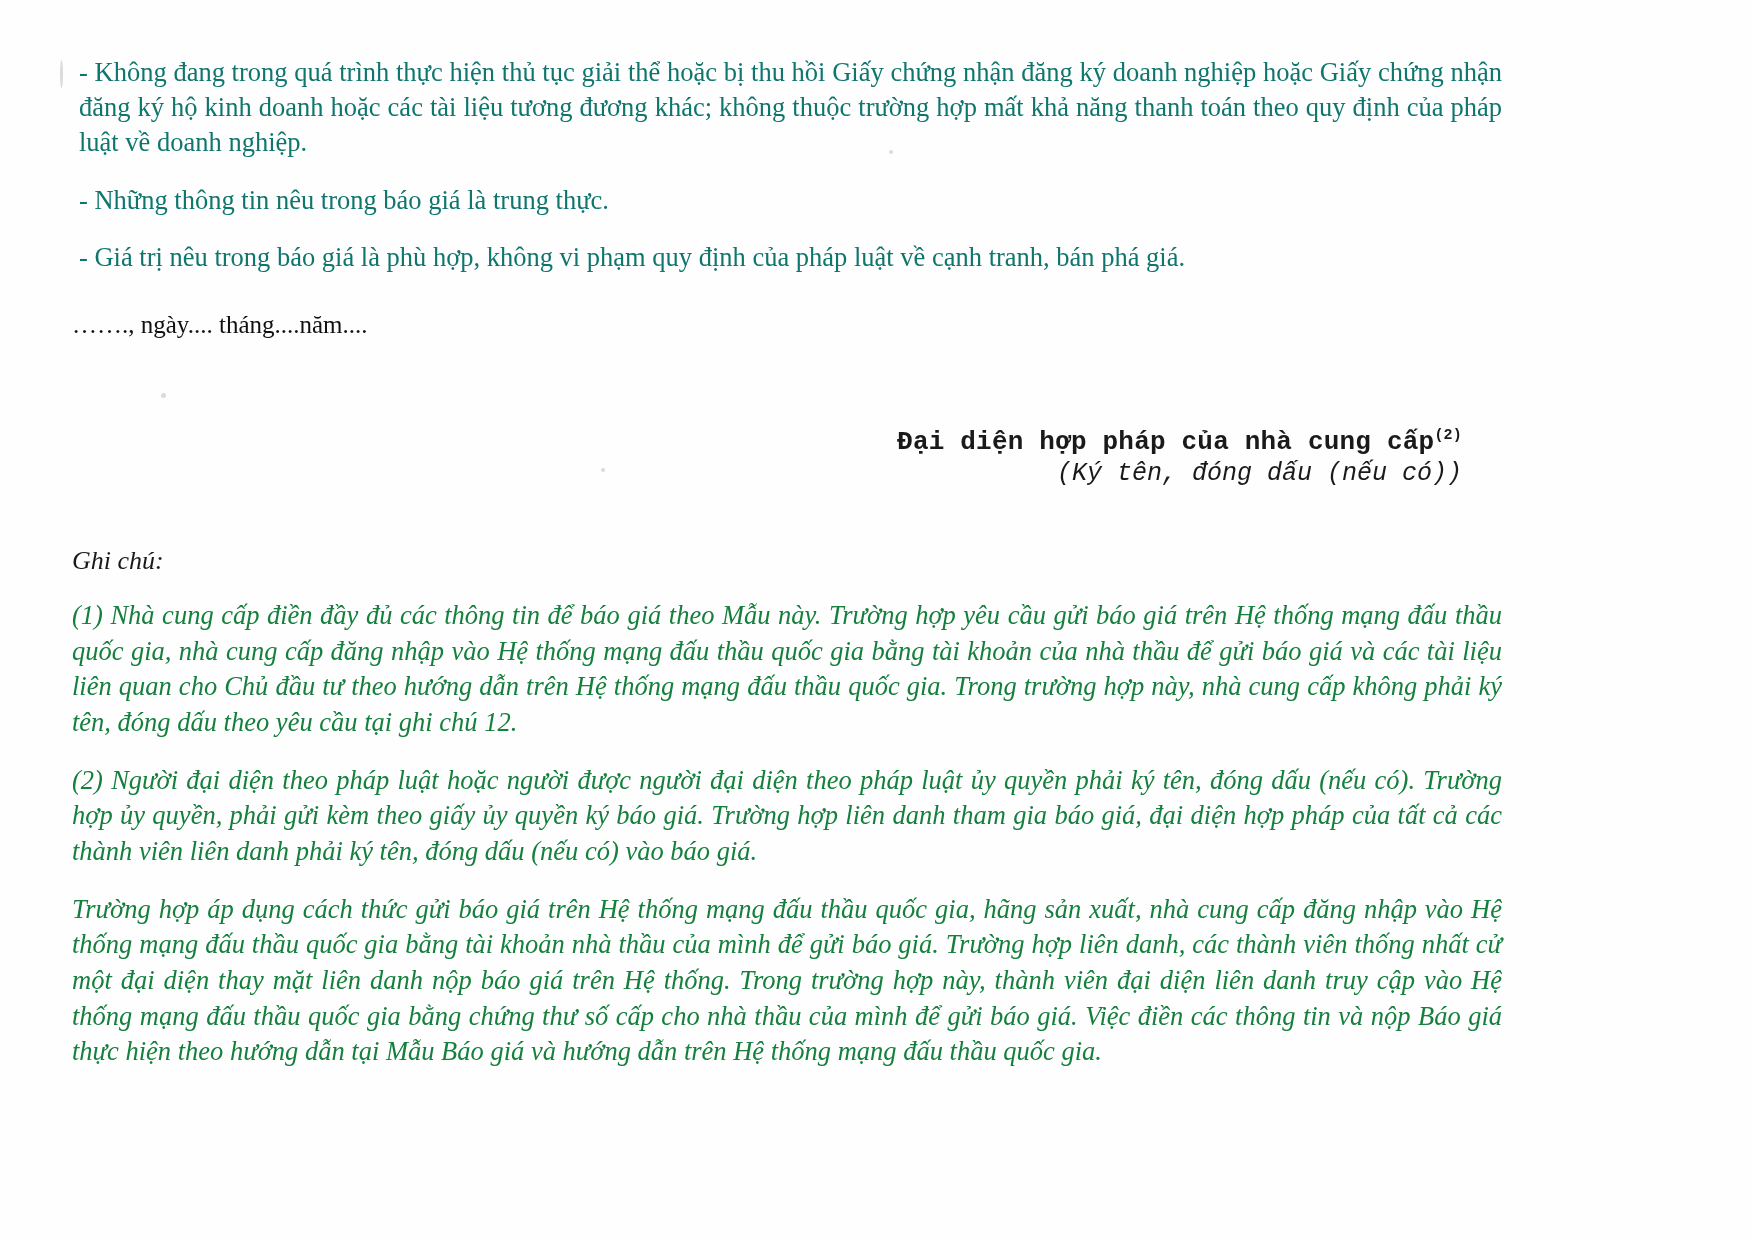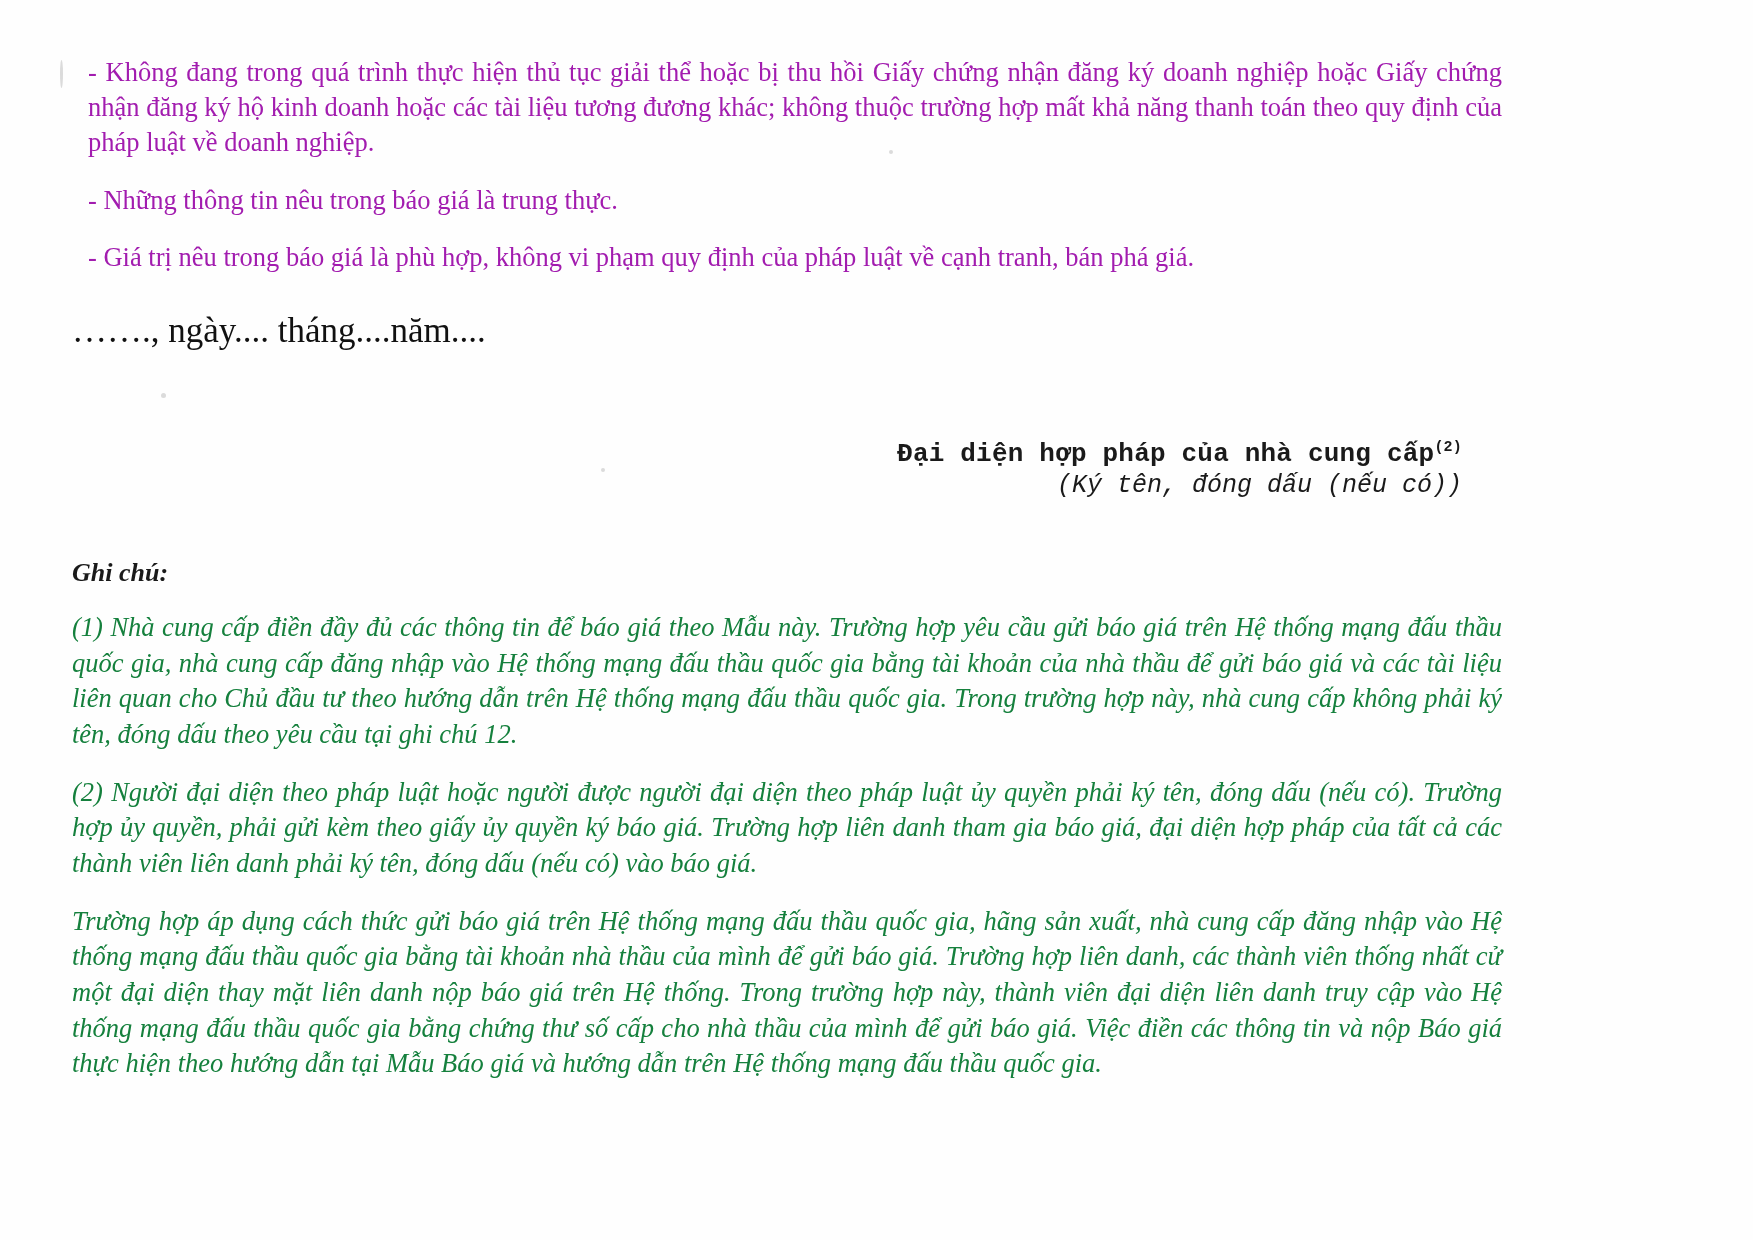--- a/index.html
+++ b/index.html
@@ -25,28 +25,28 @@
   .content {
     position: absolute;
     left: 72px;
     top: 55px;
     width: 1430px;
   }
   .para {
     font-size: 26.5px;
     line-height: 1.33;
     text-align: justify;
-    margin: 0 0 22px 16px;
-    color: #a21caf;
+    margin: 0 0 22px 7px;
+    color: #0f766e;
   }
   .bullet-block {
     margin-bottom: 26px;
   }
   .date-line {
-    font-size: 35px;
+    font-size: 25px;
     margin: 0 0 0 0;
     padding-top: 10px;
     color: #111;
   }
   .sign-block {
     margin-top: 88px;
     text-align: right;
     width: 840px;
     margin-left: auto;
     margin-right: 40px;
@@ -63,21 +63,21 @@
     vertical-align: super;
   }
   .sign-sub {
     font-size: 25px;
     font-style: italic;
     margin-top: 2px;
   }
   .notes-heading {
     margin-top: 58px;
     font-size: 26px;
-    font-weight: bold;
+    font-weight: normal;
     font-style: italic;
   }
   .note {
     font-size: 26.5px;
     font-style: italic;
     line-height: 1.345;
     text-align: justify;
     margin: 22px 0 0 0;
     color: #15803d;
   }

